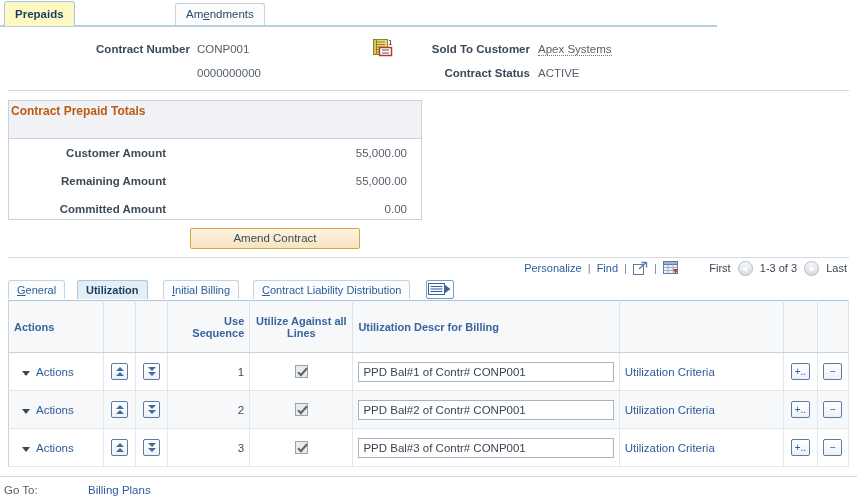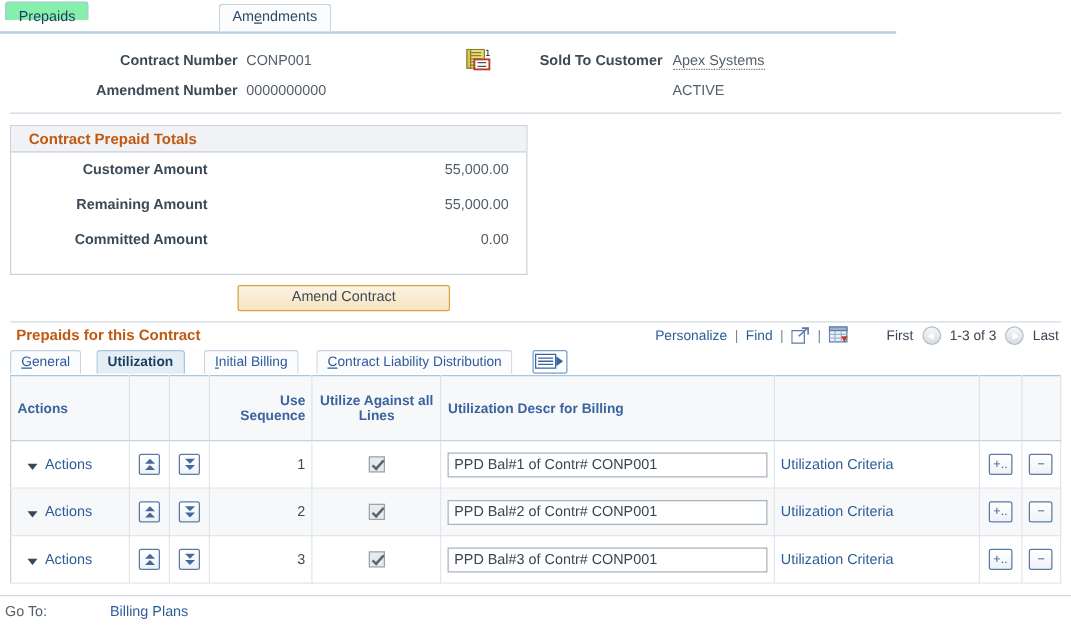--- a/index.html
+++ b/index.html
@@ -29,25 +29,25 @@
     background: #fbfcfd;
     color: #2d4a66;
     font-size: 11.5px;
     line-height: 21px;
     text-align: center;
     white-space: nowrap;
     padding: 0 10px;
     cursor: pointer;
   }
   .ttab.active {
-    background: #86efac;
+    background: #fef9c3;
     color: #1b3d5c;
-    font-weight: normal;
+    font-weight: bold;
     border-color: #aac6dc;
-    top: 1px; height: 15px; line-height: 24px;
+    top: 1px; height: 25px; line-height: 24px;
   }
   .ttab u { text-decoration: underline; }
 
   
   .hdr { position: absolute; left: 0; top: 33px; width: 857px; height: 55px; }
   .fld-label {
     position: absolute; font-weight: bold; color: #3c4a57; font-size: 11.5px;
     text-align: right; white-space: nowrap;
   }
   .fld-value {
@@ -64,23 +64,23 @@
 
   
   .doc-icon { position: absolute; left: 373px; top: 39px; width: 22px; height: 20px; cursor: pointer; }
 
   
   .grp {
     position: absolute; left: 8px; top: 100px; width: 414px; height: 120px;
     border: 1px solid #c9d2da; background: #ffffff;
   }
   .grp-hdr {
-    height: 21px; background: #f0f2f5; border-bottom: 1px solid #c9d2da;
+    height: 38px; background: #f0f2f5; border-bottom: 1px solid #c9d2da;
     color: #c05a12; font-weight: bold; font-size: 12px;
-    line-height: 20px; padding-left: 14px;
+    line-height: 20px; padding-left: 2px;
   }
   .grp-row { position: relative; height: 28px; }
   .grp-lbl {
     position: absolute; right: 255px; top: 8px;
     font-weight: bold; color: #3c4a57; font-size: 11.5px; white-space: nowrap;
   }
   .grp-val {
     position: absolute; right: 14px; top: 8px;
     color: #555f6b; font-size: 11.5px; white-space: nowrap;
   }
@@ -255,26 +255,26 @@
   </div>
   <div class="ttab" style="left:175px;">
     Am<u>e</u>ndments
   </div>
 </div>
 
 <div class="hdr">
   <div class="fld-label" style="left:0px; top:10px; width:190px;">Contract Number</div>
   <div class="fld-value" style="left:197px; top:10px;">CONP001</div>
 
-  <div class="fld-label" style="left:0px; top:34px; width:190px;">Amendment Number</div>
   <div class="fld-value" style="left:197px; top:34px;">0000000000</div>
 
   <div class="fld-label" style="left:330px; top:10px; width:200px;">Sold To Customer</div>
   <div class="fld-link" style="left:538px; top:10px;">Apex Systems</div>
 
+  <div class="fld-label" style="left:330px; top:34px; width:200px;">Contract Status</div>
   <div class="fld-value" style="left:538px; top:34px;">ACTIVE</div>
 </div>
 
 <div class="doc-icon">
   <svg width="22" height="20" viewBox="0 0 22 20">
     <rect x="0.5" y="0.5" width="14" height="15" fill="#e8dc7a" stroke="#8a8030"></rect>
     <g stroke="#8a8030" stroke-width="1">
       <line x1="2.5" y1="3" x2="12" y2="3"></line>
       <line x1="2.5" y1="5.5" x2="12" y2="5.5"></line>
       <line x1="2.5" y1="8" x2="12" y2="8"></line>
@@ -307,21 +307,20 @@
   </div>
 </div>
 
 <div class="btn-amend">Amend Contract</div>
 
 <div class="sec-rule"></div>
 
 <div class="grid-wrap">
 
   <div class="grid-title-bar">
-    <div class="grid-title">Prepaids for this Contract</div>
 
     <div class="grid-tools">
       <a>Personalize</a>
       <span class="sep">|</span>
       <a>Find</a>
       <span class="sep">|</span>
       <span class="ico-newwin">
         <svg width="15" height="15" viewBox="0 0 15 15">
           <rect x="0.5" y="3.5" width="10" height="10" fill="#ffffff" stroke="#5b7aa6"></rect>
           <path d="M6 8 L13 1.5" stroke="#5b7aa6" stroke-width="1.3" fill="none"></path>

